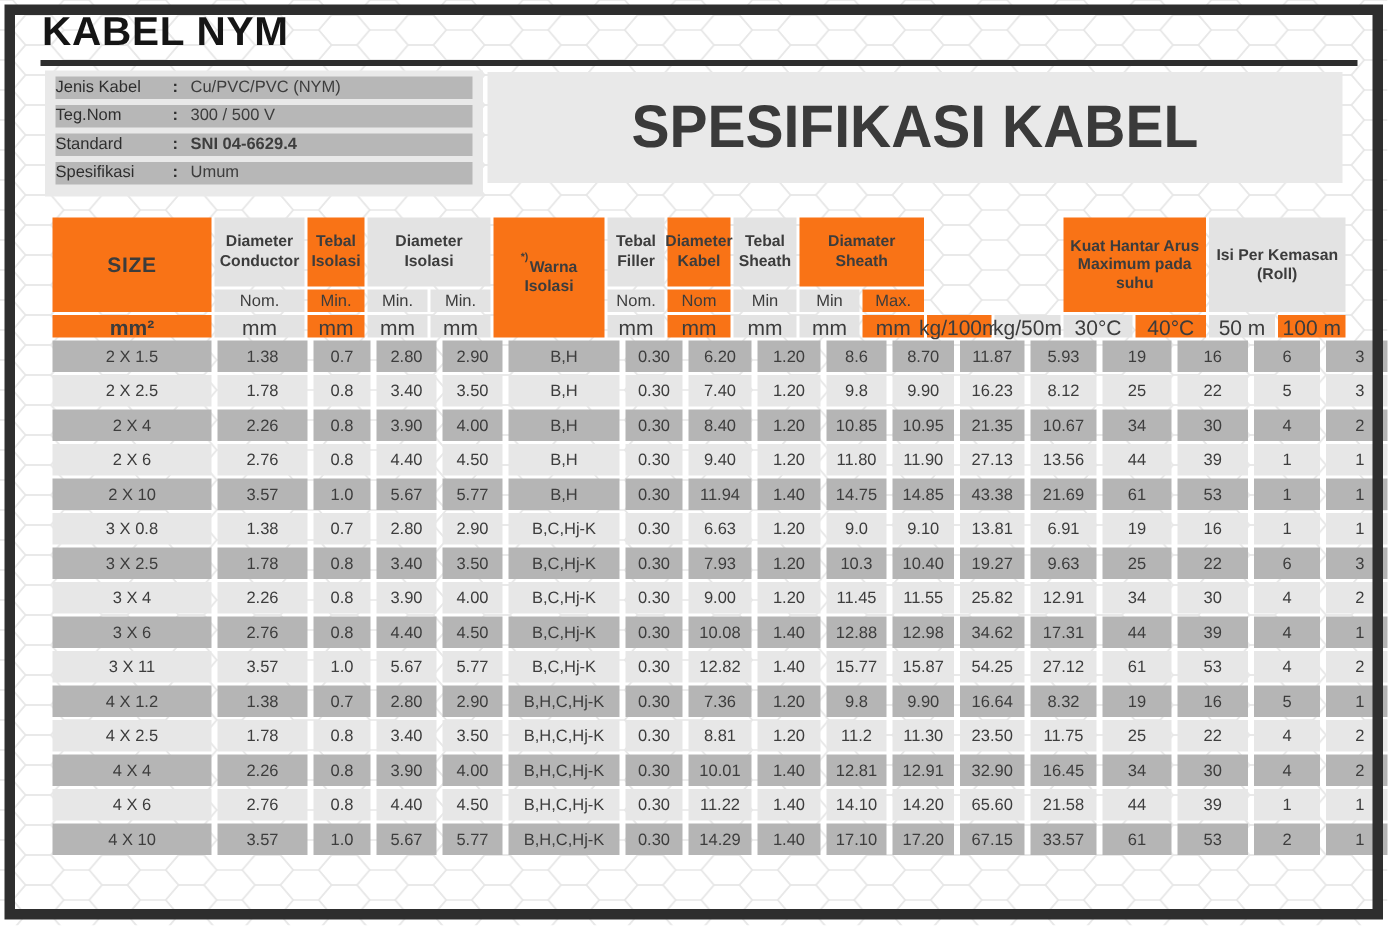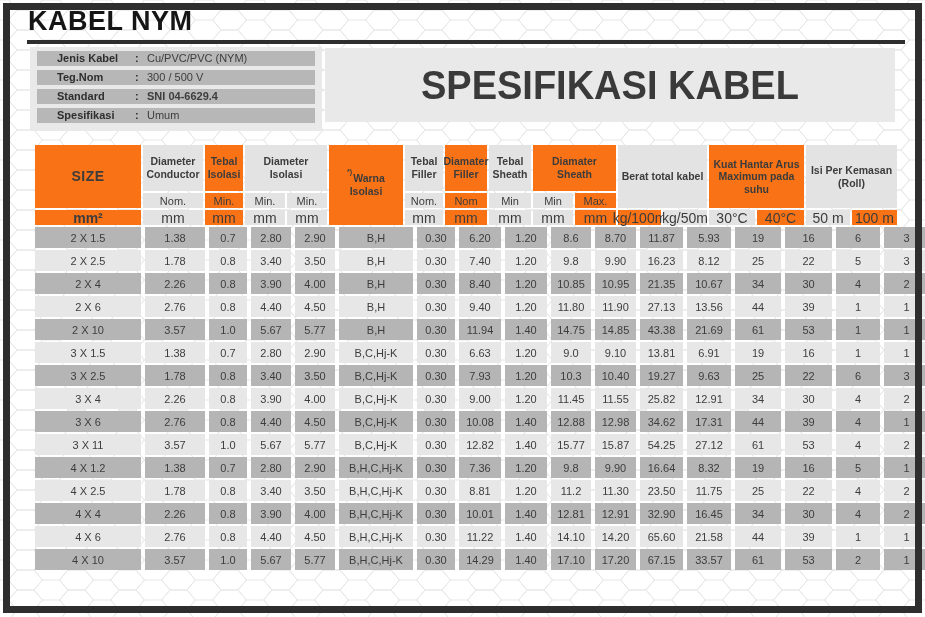--- a/index.html
+++ b/index.html
@@ -22,21 +22,21 @@
   .hrule { position:absolute; left:25px; top:40px; width:878px; height:4px; background:#2e2e2e; }
 
   .info-panel {
     position:absolute; left:28px; top:47px; width:292px; height:84px;
     background:#e9e9e9;
   }
   .info-row {
     margin:4px 7px 0 7px; height:15px; background:#b7b7b7;
     display:flex; align-items:center; font-size:11px; line-height:1;
   }
-  .info-label { font-weight:bold; color:#2e2e2e; margin-left:20px; width:78px; }
+  .info-label { font-weight:normal; color:#2e2e2e; margin-left:0; width:78px; }
   .info-sep   { font-weight:bold; color:#2e2e2e; width:12px; }
   .info-value { color:#3d3d3d; }
   .vb { font-weight:bold;text-align:right; }
 
   .spec-box {
     position:absolute; left:323px; top:48px; width:570px; height:74px;
     background:#e9e9e9; display:flex; align-items:center; justify-content:center;
   }
   .spec-title {
     font-size:40px; font-weight:bold; color:#3a3a3a;
@@ -126,24 +126,23 @@
     <div class="thead">
 
       <div class="hc m title-cell size-title" style="grid-column:1; grid-row:1/3">SIZE</div>
       <div class="hc l title-cell" style="grid-column:2; grid-row:1">Diameter Conductor</div>
       <div class="hc m title-cell" style="grid-column:3; grid-row:1">Tebal Isolasi</div>
       <div class="hc l title-cell" style="grid-column:4/6; grid-row:1">Diameter Isolasi</div>
       <div class="hc m title-cell" style="grid-column:6; grid-row:1/4">
         <span><span class="sup">*)</span><span>Warna Isolasi</span></span>
       </div>
       <div class="hc l title-cell" style="grid-column:7; grid-row:1">Tebal Filler</div>
-      <div class="hc m title-cell" style="grid-column:8; grid-row:1">Diamater Filler</div>
+      <div class="hc m title-cell" style="grid-column:8; grid-row:1">Diameter Kabel</div>
       <div class="hc l title-cell" style="grid-column:9; grid-row:1">Tebal Sheath</div>
       <div class="hc m title-cell" style="grid-column:10/12; grid-row:1">Diamater Sheath</div>
-      <div class="hc l title-cell" style="grid-column:12/14; grid-row:1/3">Berat total kabel</div>
       <div class="hc m title-cell" style="grid-column:14/16; grid-row:1/3">Kuat Hantar Arus Maximum pada suhu</div>
       <div class="hc l title-cell" style="grid-column:16/18; grid-row:1/3">Isi Per Kemasan (Roll)</div>
 
       <div class="hc l sub-cell" style="grid-column:2; grid-row:2">Nom.</div>
       <div class="hc m sub-cell" style="grid-column:3; grid-row:2">Min.</div>
       <div class="hc l sub-cell" style="grid-column:4; grid-row:2">Min.</div>
       <div class="hc l sub-cell" style="grid-column:5; grid-row:2">Min.</div>
       <div class="hc l sub-cell" style="grid-column:7; grid-row:2">Nom.</div>
       <div class="hc m sub-cell" style="grid-column:8; grid-row:2">Nom</div>
       <div class="hc l sub-cell" style="grid-column:9; grid-row:2">Min</div>
@@ -257,21 +256,21 @@
           <div class="cell rd">14.75</div>
           <div class="cell rd">14.85</div>
           <div class="cell rd">43.38</div>
           <div class="cell rd">21.69</div>
           <div class="cell rd">61</div>
           <div class="cell rd">53</div>
           <div class="cell rd">1</div>
           <div class="cell rd">1</div>
         </div>
         <div class="trow">
-          <div class="cell rl">3 X 1.5</div>
+          <div class="cell rl">3 X 0.8</div>
           <div class="cell rl">1.38</div>
           <div class="cell rl">0.7</div>
           <div class="cell rl">2.80</div>
           <div class="cell rl">2.90</div>
           <div class="cell rl">B,C,Hj-K</div>
           <div class="cell rl">0.30</div>
           <div class="cell rl">6.63</div>
           <div class="cell rl">1.20</div>
           <div class="cell rl">9.0</div>
           <div class="cell rl">9.10</div>

